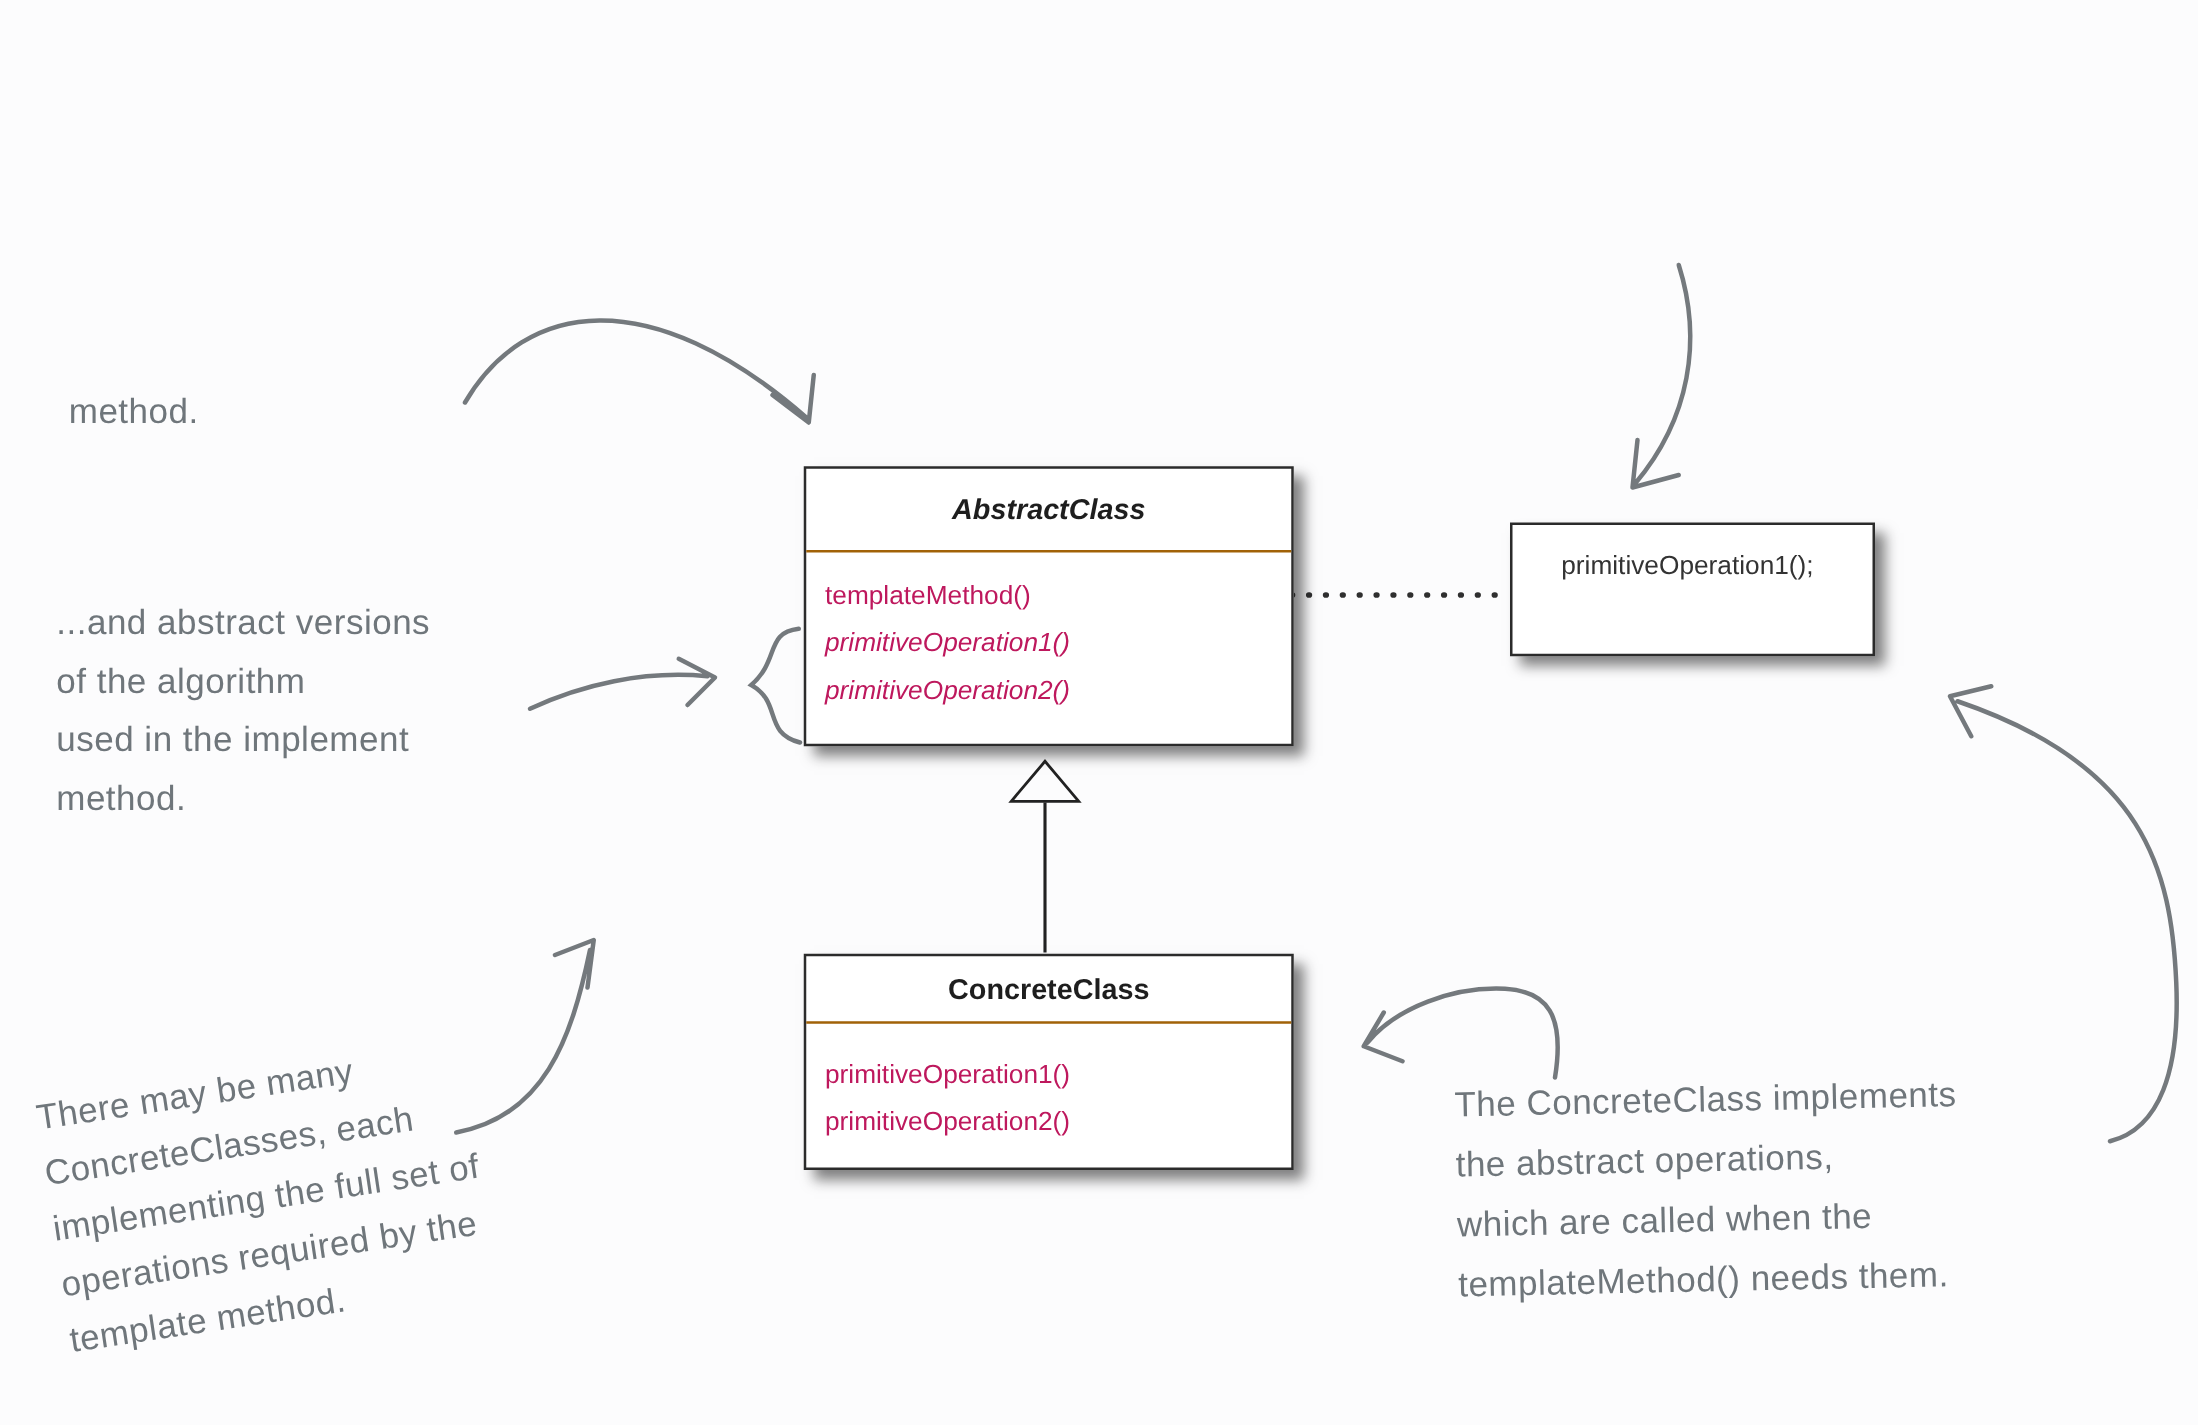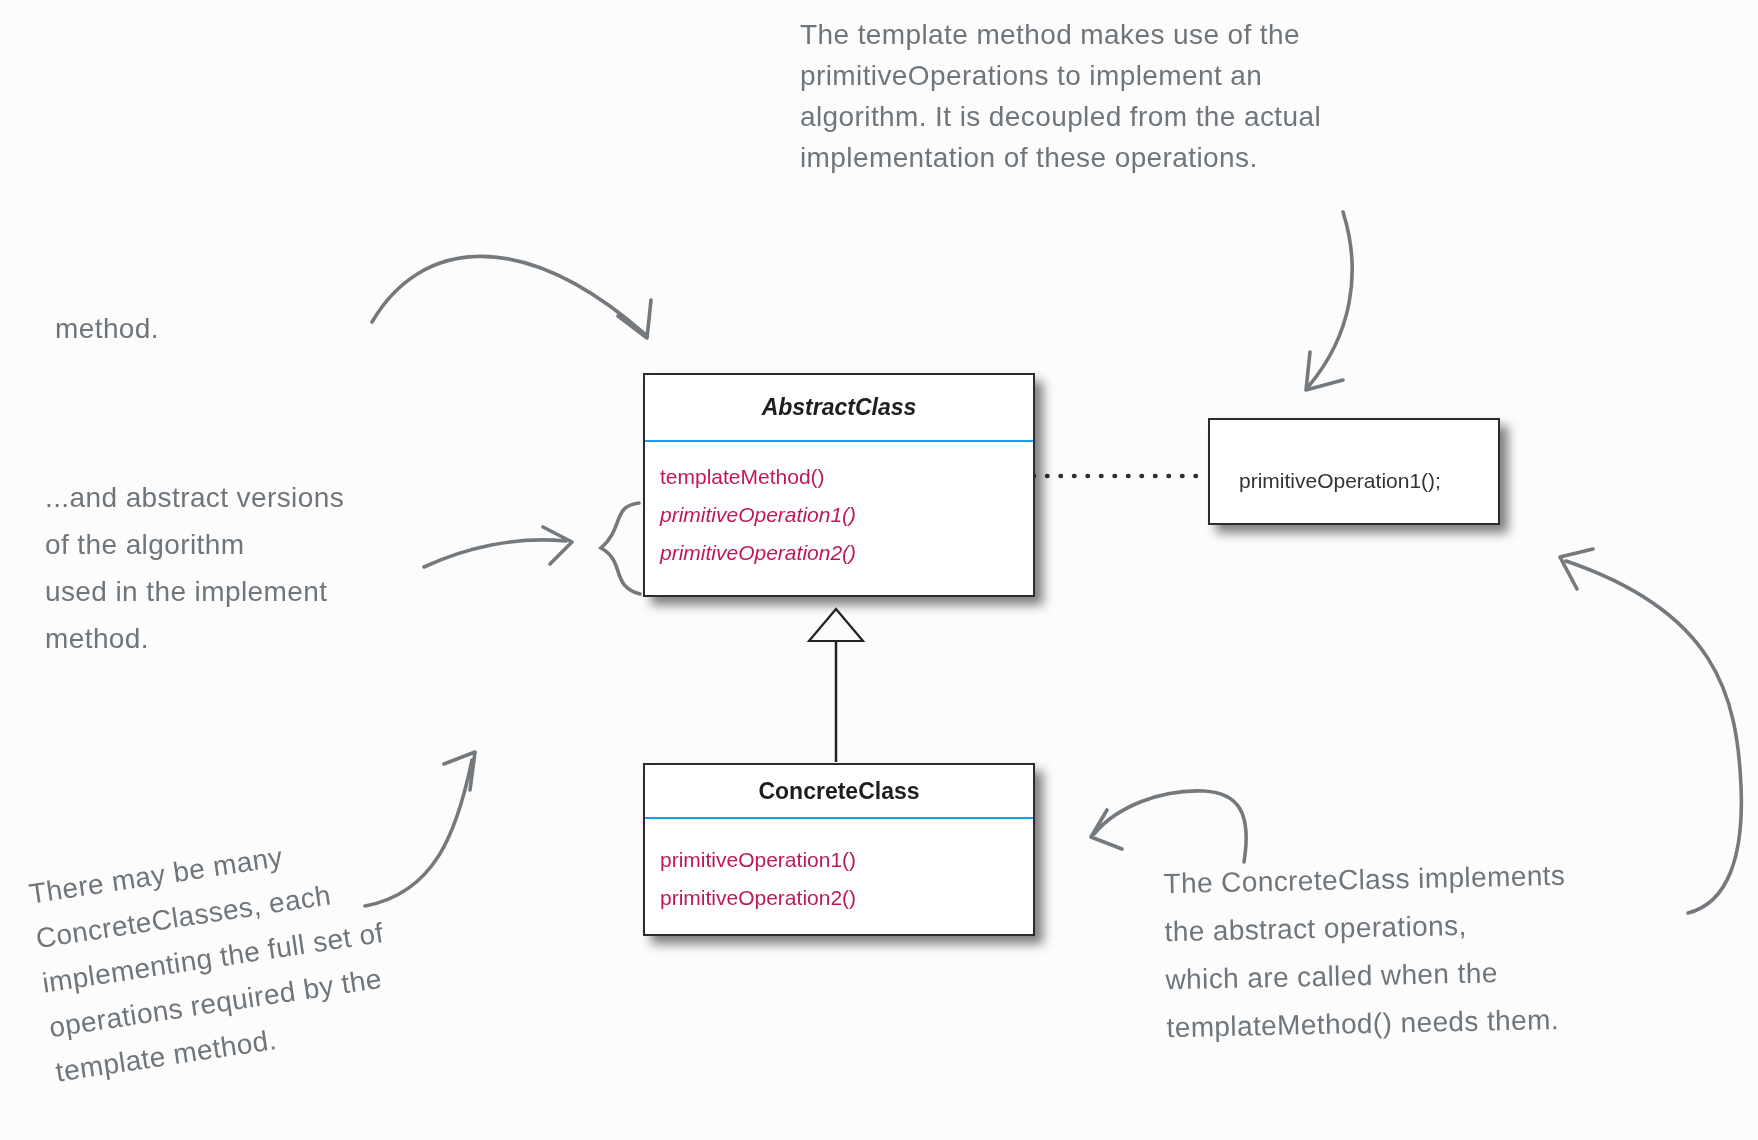--- a/index.html
+++ b/index.html
@@ -22,36 +22,36 @@
     transform:rotate(-8.5deg);transform-origin:0 0;
   }
   .note-bottom-right{left:1165px;top:856px;line-height:48px;transform:rotate(-1.2deg);}
   
   .uml-box{
     position:absolute;background:#ffffff;border:2px solid #2b2b2b;
     box-shadow:8px 8px 10px rgba(25,25,25,.55);
   }
   .uml-title{
     text-align:center;font-weight:bold;font-size:23px;color:#1e1e1e;
-    border-bottom:2px solid #0ea5e9;display:flex;align-items:center;justify-content:center;
+    border-bottom:2px solid #a16207;display:flex;align-items:center;justify-content:center;
   }
   .abstract .uml-title{font-style:italic;height:65px;}
   .concrete .uml-title{height:52px;text-align:right;}
   .uml-body{color:#be185d;font-size:21px;}
   .uml-body .m{padding-left:15px;line-height:38px;}
   .uml-body .italic{font-style:italic;}
   .abstract .uml-body{padding-top:16px;}
   .concrete .uml-body{padding-top:22px;}
   
   .code-note{
     position:absolute;background:#ffffff;border:2px solid #2b2b2b;
     box-shadow:8px 8px 10px rgba(25,25,25,.55);
     color:#333;font-size:21px;
   }
-  .code-note .m{padding-left:29px;line-height:40px;margin-top:28px;}
+  .code-note .m{padding-left:39px;line-height:40px;}
   .overlay{position:absolute;left:0;top:0;pointer-events:none;}
 </style>
 </head>
 <body>
 
 <div class="canvas">
 
   <svg class="overlay" width="1758" height="1140" viewBox="0 0 1758 1140">
 
     <path d="M372 322 C420 240 520 225 645 334 M618 316 L647 338 L651 300" fill="none" stroke="#74797d" stroke-width="3.6" stroke-linecap="round" stroke-linejoin="round"></path>
@@ -67,26 +67,20 @@
     <path d="M1244 862 C1252 812 1238 793 1204 791 C1163 789 1117 806 1094 834 M1107 810 L1091 837 L1122 849" fill="none" stroke="#74797d" stroke-width="3.6" stroke-linecap="round" stroke-linejoin="round"></path>
 
     <path d="M1688 913 C1728 903 1744 856 1741 786 C1737 696 1716 612 1566 561 M1593 549 L1560 557 L1577 589" fill="none" stroke="#74797d" stroke-width="3.6" stroke-linecap="round" stroke-linejoin="round"></path>
 
     <path d="M885 476 L1205 476" fill="none" stroke="#2f2f2f" stroke-width="4.5" stroke-linecap="round" stroke-dasharray="0.5 13"></path>
 
     <path d="M836 642 L836 762" fill="none" stroke="#222" stroke-width="2.5"></path>
     <polygon points="836,609 809,641 863,641" fill="#fcfcfd" stroke="#222" stroke-width="2.2"></polygon>
   </svg>
 
-  <div class="hand note-top">
-    <div>The template method makes use of the</div>
-    <div>primitiveOperations to implement an</div>
-    <div>algorithm. It is decoupled from the actual</div>
-    <div>implementation of these operations.</div>
-  </div>
 
   <div class="hand note-left-upper">
     <div>method.</div>
   </div>
 
   <div class="hand note-left-lower">
     <div>...and abstract versions</div>
     <div>of the algorithm</div>
     <div>used in the implement</div>
     <div>method.</div>

